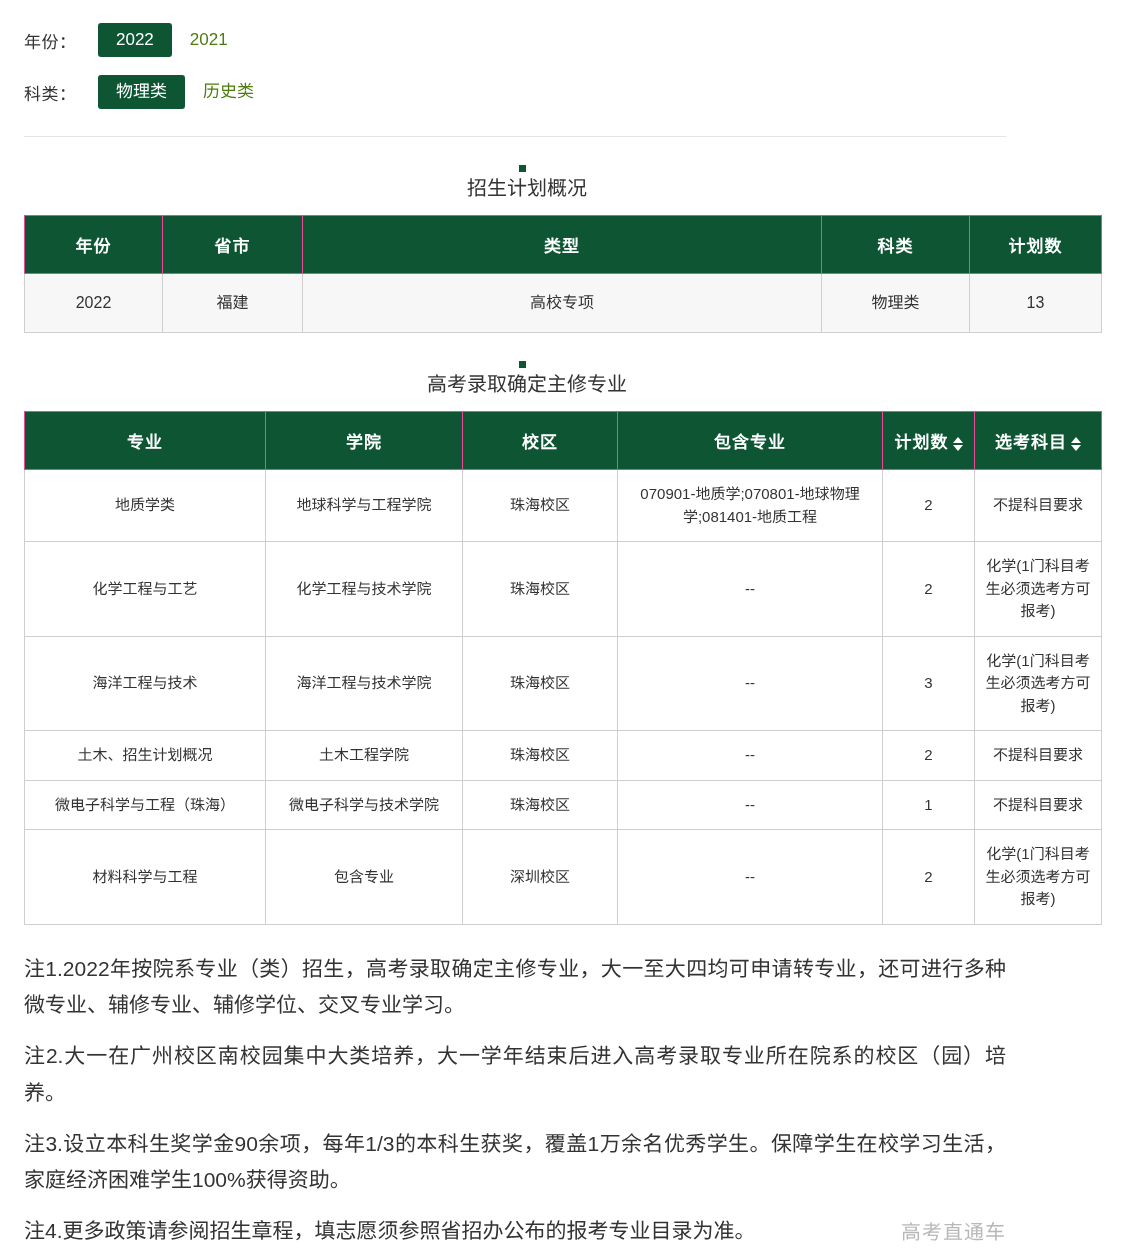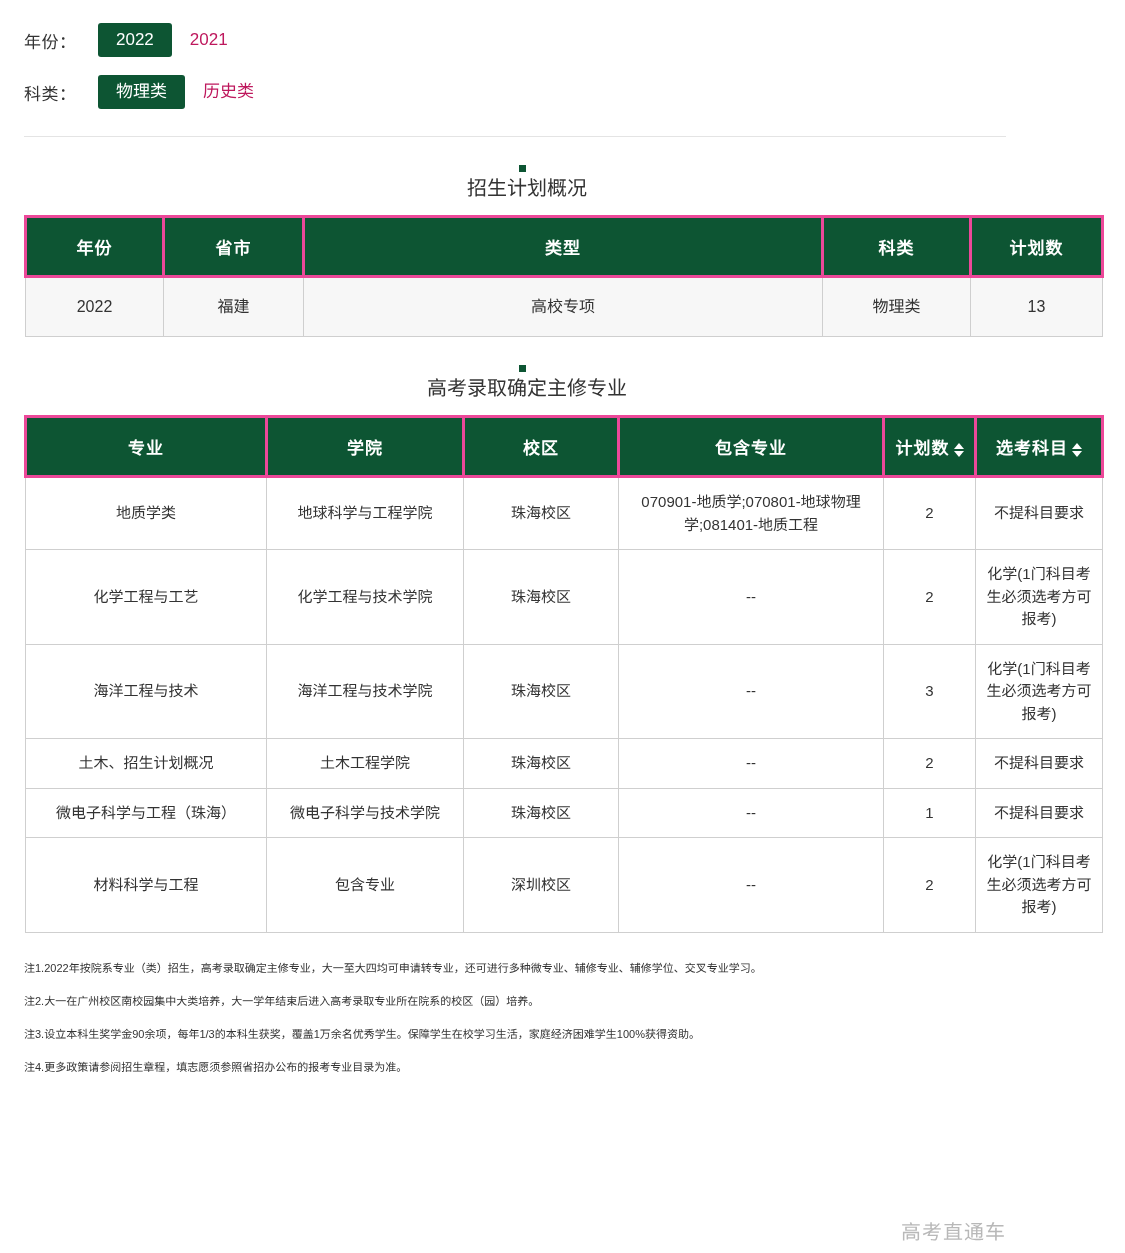--- a/index.html
+++ b/index.html
@@ -28,21 +28,21 @@
   }
   .filter-label {
     font-size: 17px;
     color: #333;
     width: 74px;
     flex: 0 0 74px;
     letter-spacing: 0.5px;
   }
   .chip {
     font-size: 17px;
-    color: #be185d;
+    color: #4d7c0f;
     padding: 7px 18px;
     border-radius: 3px;
     cursor: pointer;
     white-space: nowrap;
     line-height: 1.2;
   }
   .chip.active {
     background: #0d5533;
     color: #ffffff;
   }
@@ -73,21 +73,21 @@
     width: 1077px;
     margin: 0 24px;
     table-layout: fixed;
   }
   th {
     background: #0d5533;
     color: #ffffff;
     font-size: 17px;
     font-weight: bold;
     padding: 16px 6px;
-    border: 3px solid #ec4899;
+    border: 1px solid #ec4899;
     text-align: center;
     letter-spacing: 1px;
   }
   td {
     border: 1px solid #cfcfcf;
     font-size: 15px;
     color: #333;
     text-align: center;
     padding: 13px 8px;
     line-height: 1.5;
@@ -107,21 +107,21 @@
     width: 0; height: 0;
     border-left: 5px solid transparent;
     border-right: 5px solid transparent;
   }
   .sort-arrows .up { border-bottom: 6px solid #ffffff; margin-bottom: 2px; }
   .sort-arrows .down { border-top: 6px solid #ffffff; }
 
   
   .notes { margin: 26px 24px 0 24px; }
   .note {
-    font-size: 11px;
+    font-size: 21px;
     color: #333;
     line-height: 1.75;
     margin-bottom: 14px;
     text-align: justify;
   }
 
   .watermark {
     position: absolute;
     right: 24px;
     bottom: 8px;

